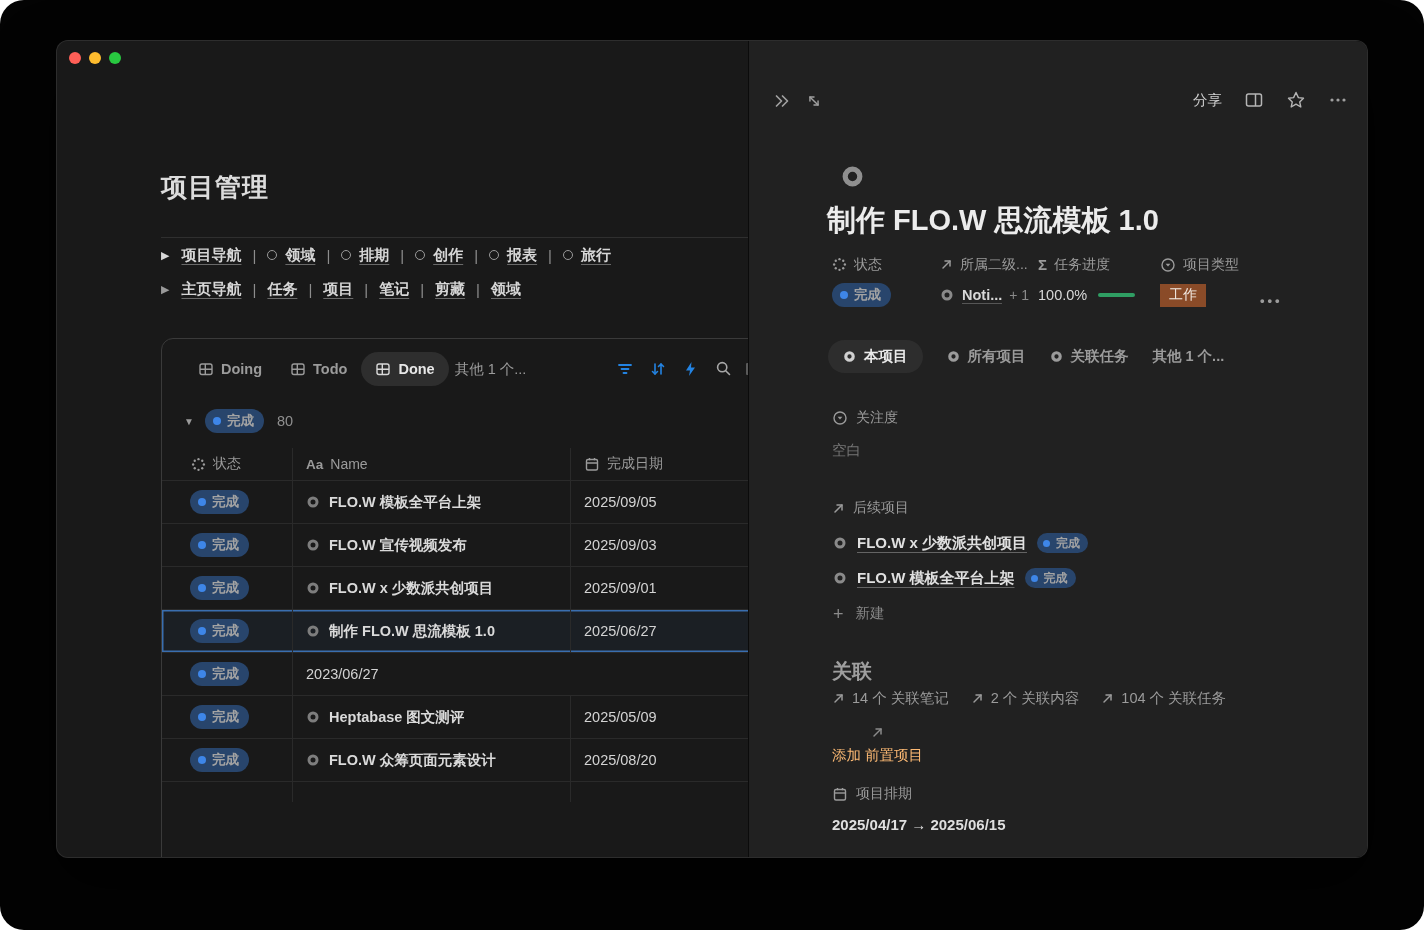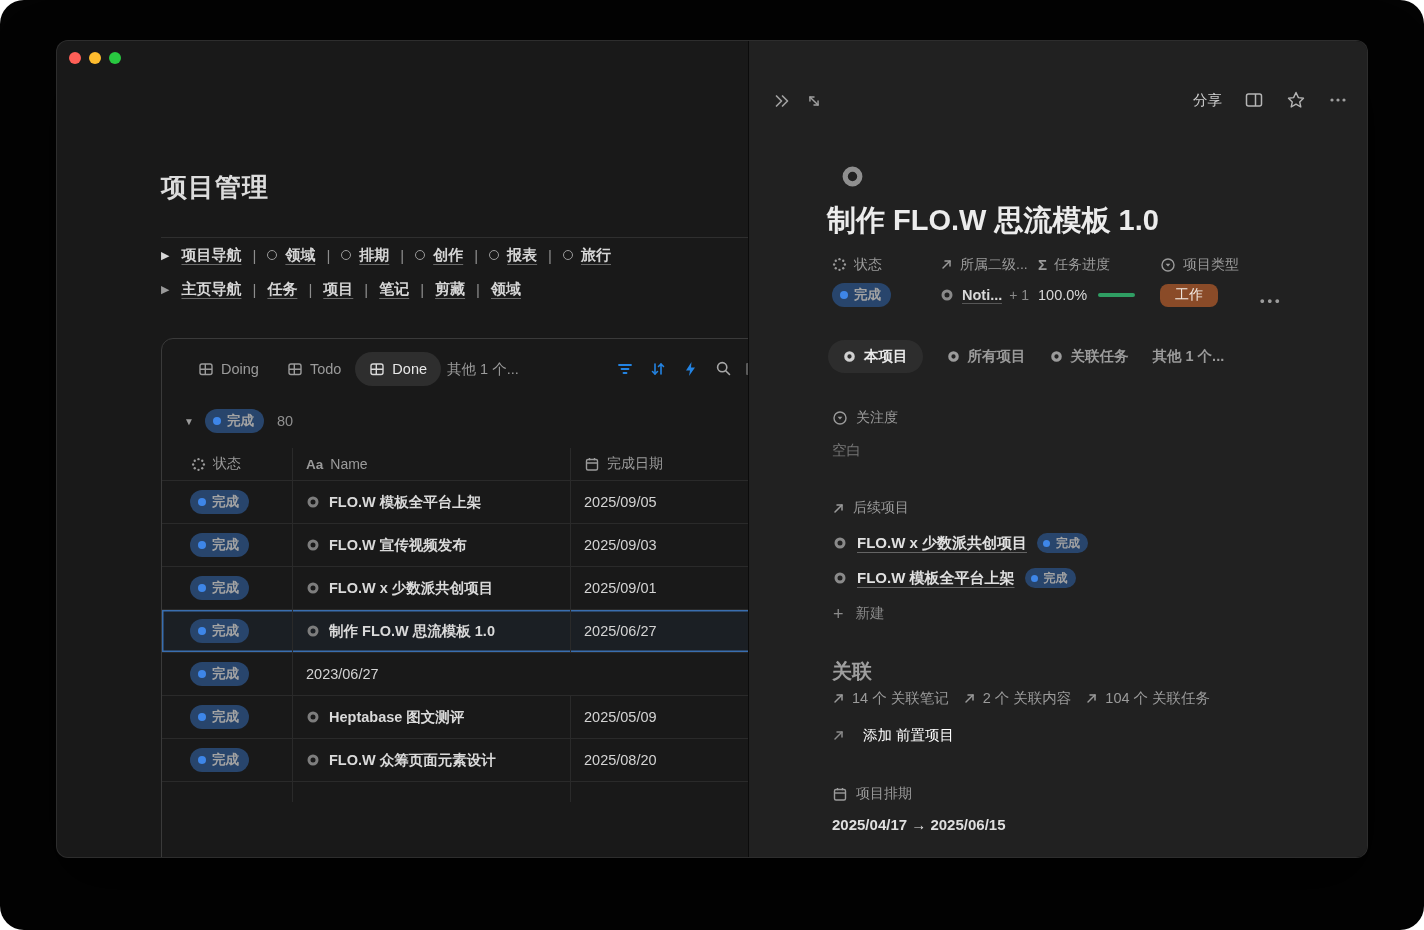--- a/index.html
+++ b/index.html
@@ -25,21 +25,21 @@
   .navlink{text-decoration:underline;text-decoration-color:rgba(255,255,255,.35);text-underline-offset:4px;cursor:pointer;}
   .sep{color:#8d8d8d;font-weight:400;margin:0 11px;}
   .ring{display:inline-block;width:8px;height:8px;border:1.5px solid #9a9a9a;border-radius:50%;margin-right:8px;flex:none;}
 
   
   .card{margin-top:32px;width:680px;height:540px;border:1px solid #3a3a3a;border-radius:12px;position:relative;overflow:hidden;background:#191919;}
   .card-head{height:59px;border-bottom:1px solid #2f2f2f;display:flex;align-items:center;padding-left:22px;
              font-size:17px;font-weight:700;color:#e3e3e3;}
   .views-row{position:relative;height:34px;margin:13px 0 0 22px;display:flex;align-items:center;}
   .vtab{display:flex;align-items:center;gap:7px;height:34px;padding:0 14px;border-radius:17px;
-        font-size:14.5px;font-weight:400;color:#9b9b9b;cursor:pointer;}
+        font-size:14.5px;font-weight:700;color:#9b9b9b;cursor:pointer;}
   .vtab.active{background:#2e2e2e;color:#e8e8e8;}
   .vmore{font-size:14.5px;color:#9b9b9b;margin-left:6px;cursor:pointer;}
   .toolbar{position:absolute;left:432px;top:50%;transform:translateY(-50%);display:flex;align-items:center;gap:15px;}
   .sliver{position:absolute;left:562px;top:50%;transform:translateY(-50%);width:3px;height:12px;background:#5a5a5a;border-radius:1px;}
   .group-row{margin:22px 0 0 22px;height:26px;display:flex;align-items:center;}
   .gtri{font-size:10px;color:#9b9b9b;margin-right:11px;}
   .gcount{font-size:14.5px;color:#8f8f8f;margin-left:13px;}
 
   .pill{display:inline-flex;align-items:center;gap:6px;height:24px;padding:0 10px 0 8px;border-radius:12px;
         background:#28456c;color:#a3a3a3;font-size:13.5px;font-weight:600;white-space:nowrap;}
@@ -72,41 +72,41 @@
   .pg-title{left:78px;top:160px;font-size:29px;font-weight:700;color:#ececec;white-space:nowrap;}
   .prop{top:215px;}
   .prop .plabel{display:flex;align-items:center;gap:7px;font-size:14px;color:#9b9b9b;height:17px;white-space:nowrap;}
   .prop .pvalue{margin-top:9px;display:flex;align-items:center;height:26px;white-space:nowrap;}
   .p1{left:83px}.p2{left:191px}.p3{left:289px}.p4{left:411px}
   .sigma{font-size:15px;font-weight:600;color:#9b9b9b;}
   .rel-link{font-size:14.5px;font-weight:600;color:#d8d8d8;border-bottom:1px solid #565656;cursor:pointer;}
   .plusone{font-size:14px;color:#8a8a8a;margin-left:7px;}
   .pct{font-size:14.5px;font-weight:500;color:#d8d8d8;}
   .bar{width:37px;height:4px;border-radius:2px;background:#2f9e63;margin-left:11px;}
-  .tagpill{display:inline-flex;align-items:center;height:23px;padding:0 15px;border-radius:8px;background:#8a4b28;
+  .tagpill{display:inline-flex;align-items:center;height:23px;padding:0 9px;border-radius:0;background:#8a4b28;
            color:#f3eae3;font-size:14px;font-weight:500;}
   .pdots{left:511px;top:252px;color:#9b9b9b;letter-spacing:3px;font-size:13px;font-weight:700;}
 
   .ptabs{left:79px;top:299px;display:flex;align-items:center;gap:24px;}
   .ptab{display:flex;align-items:center;gap:8px;font-size:14.5px;font-weight:600;color:#9b9b9b;cursor:pointer;height:33px;}
   .ptab.active{background:#2d2d2d;border-radius:17px;padding:0 15px;color:#eaeaea;}
 
   .sec-label{display:flex;align-items:center;gap:8px;font-size:14px;color:#9b9b9b;white-space:nowrap;}
   .focus-label{left:83px;top:368px;}
   .focus-value{left:83px;top:400px;font-size:14.5px;color:#757575;}
   .follow-label{left:83px;top:458px;}
   .fitem{left:84px;display:flex;align-items:center;gap:10px;}
   .fi1{top:492px}.fi2{top:527px}
   .fname{font-size:15px;font-weight:600;color:#e0e0e0;text-decoration:underline;text-decoration-color:rgba(255,255,255,.3);text-underline-offset:4px;cursor:pointer;white-space:nowrap;}
   .new-row{left:84px;top:563px;display:flex;align-items:center;gap:12px;color:#868686;font-size:14.5px;cursor:pointer;}
   .plus{font-size:18px;font-weight:400;line-height:1;color:#8a8a8a;}
   .rel-label{left:83px;top:617px;font-size:20px;font-weight:600;color:#9e9e9e;}
-  .rel-links{left:83px;top:648px;display:flex;align-items:center;gap:14px;text-align:right;}
+  .rel-links{left:83px;top:648px;display:flex;align-items:center;gap:22px;text-align:right;}
   .rl{display:flex;align-items:center;gap:7px;font-size:14.5px;color:#9b9b9b;cursor:pointer;white-space:nowrap;}
-  .rel-add{left:83px;top:685px;display:flex;align-items:center;gap:18px;font-size:14.5px;color:#ffffff;cursor:pointer;}
+  .rel-add{left:83px;top:685px;display:flex;align-items:center;gap:7px;font-size:14.5px;color:#fdba74;cursor:pointer;flex-direction:column;}
   .sched-label{left:83px;top:744px;}
   .sched-value{left:83px;top:775px;font-size:15px;font-weight:600;color:#dfdfdf;}
   svg{display:block;flex:none;}
 </style>
 </head>
 <body>
 
 <div class="stage">
   <div class="window">
 

